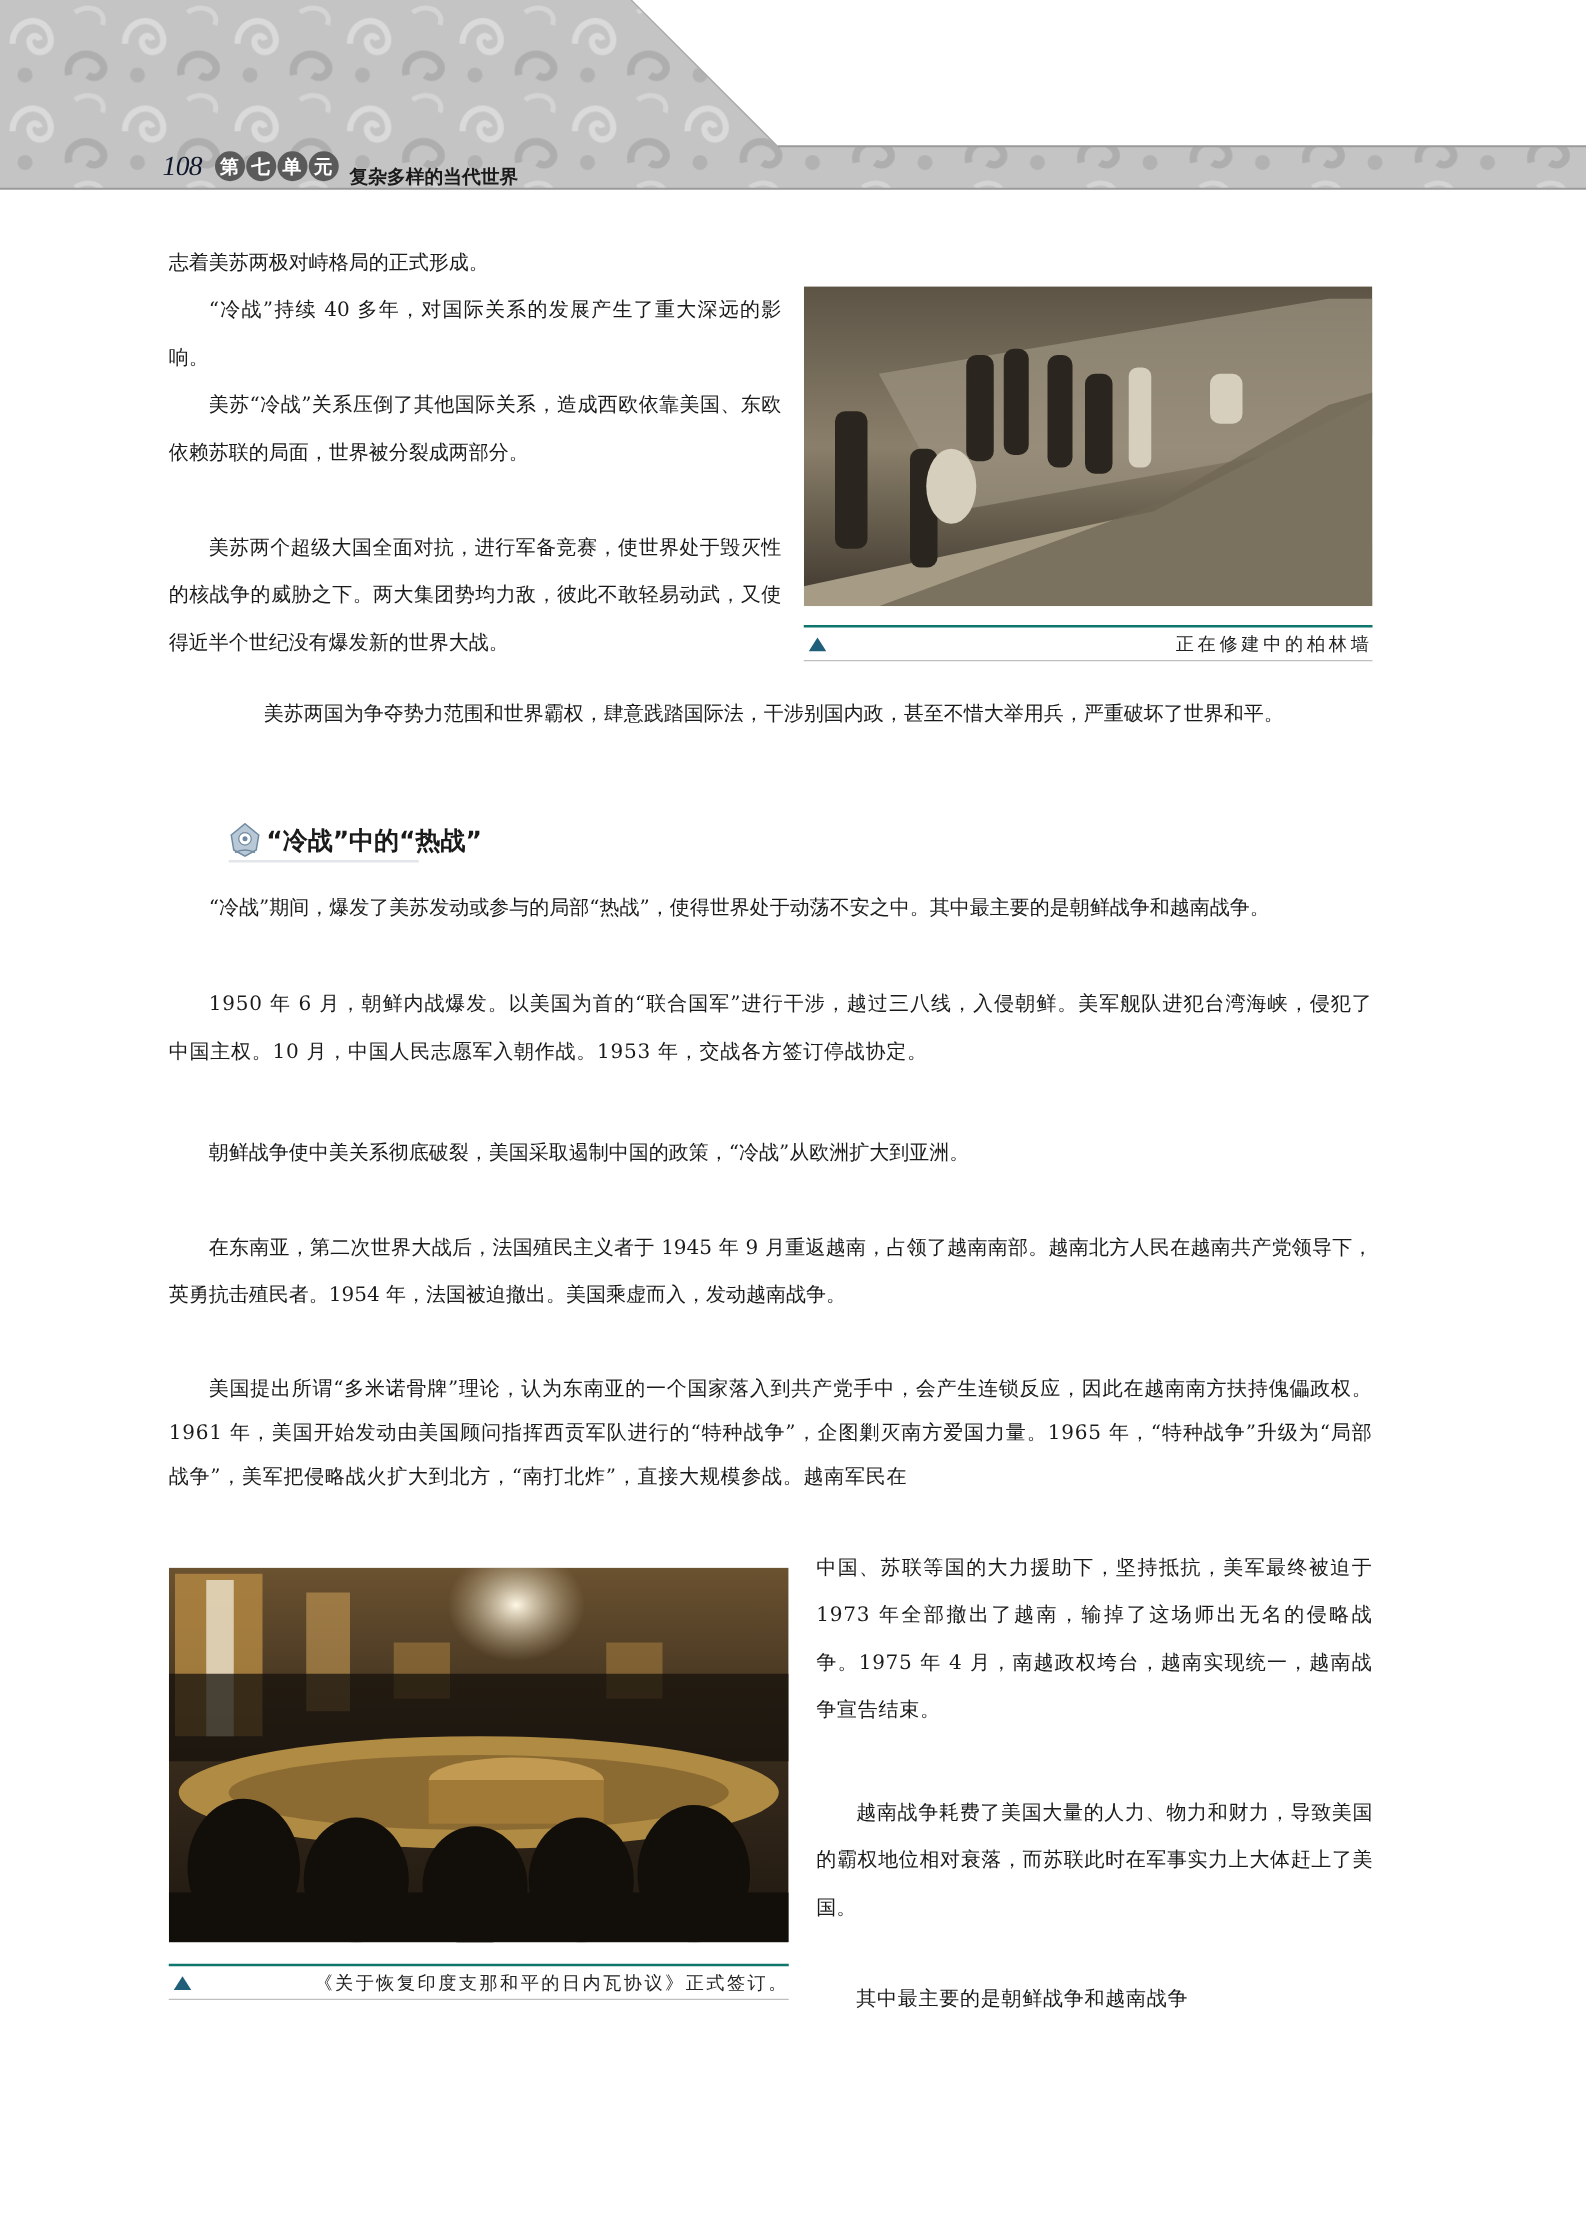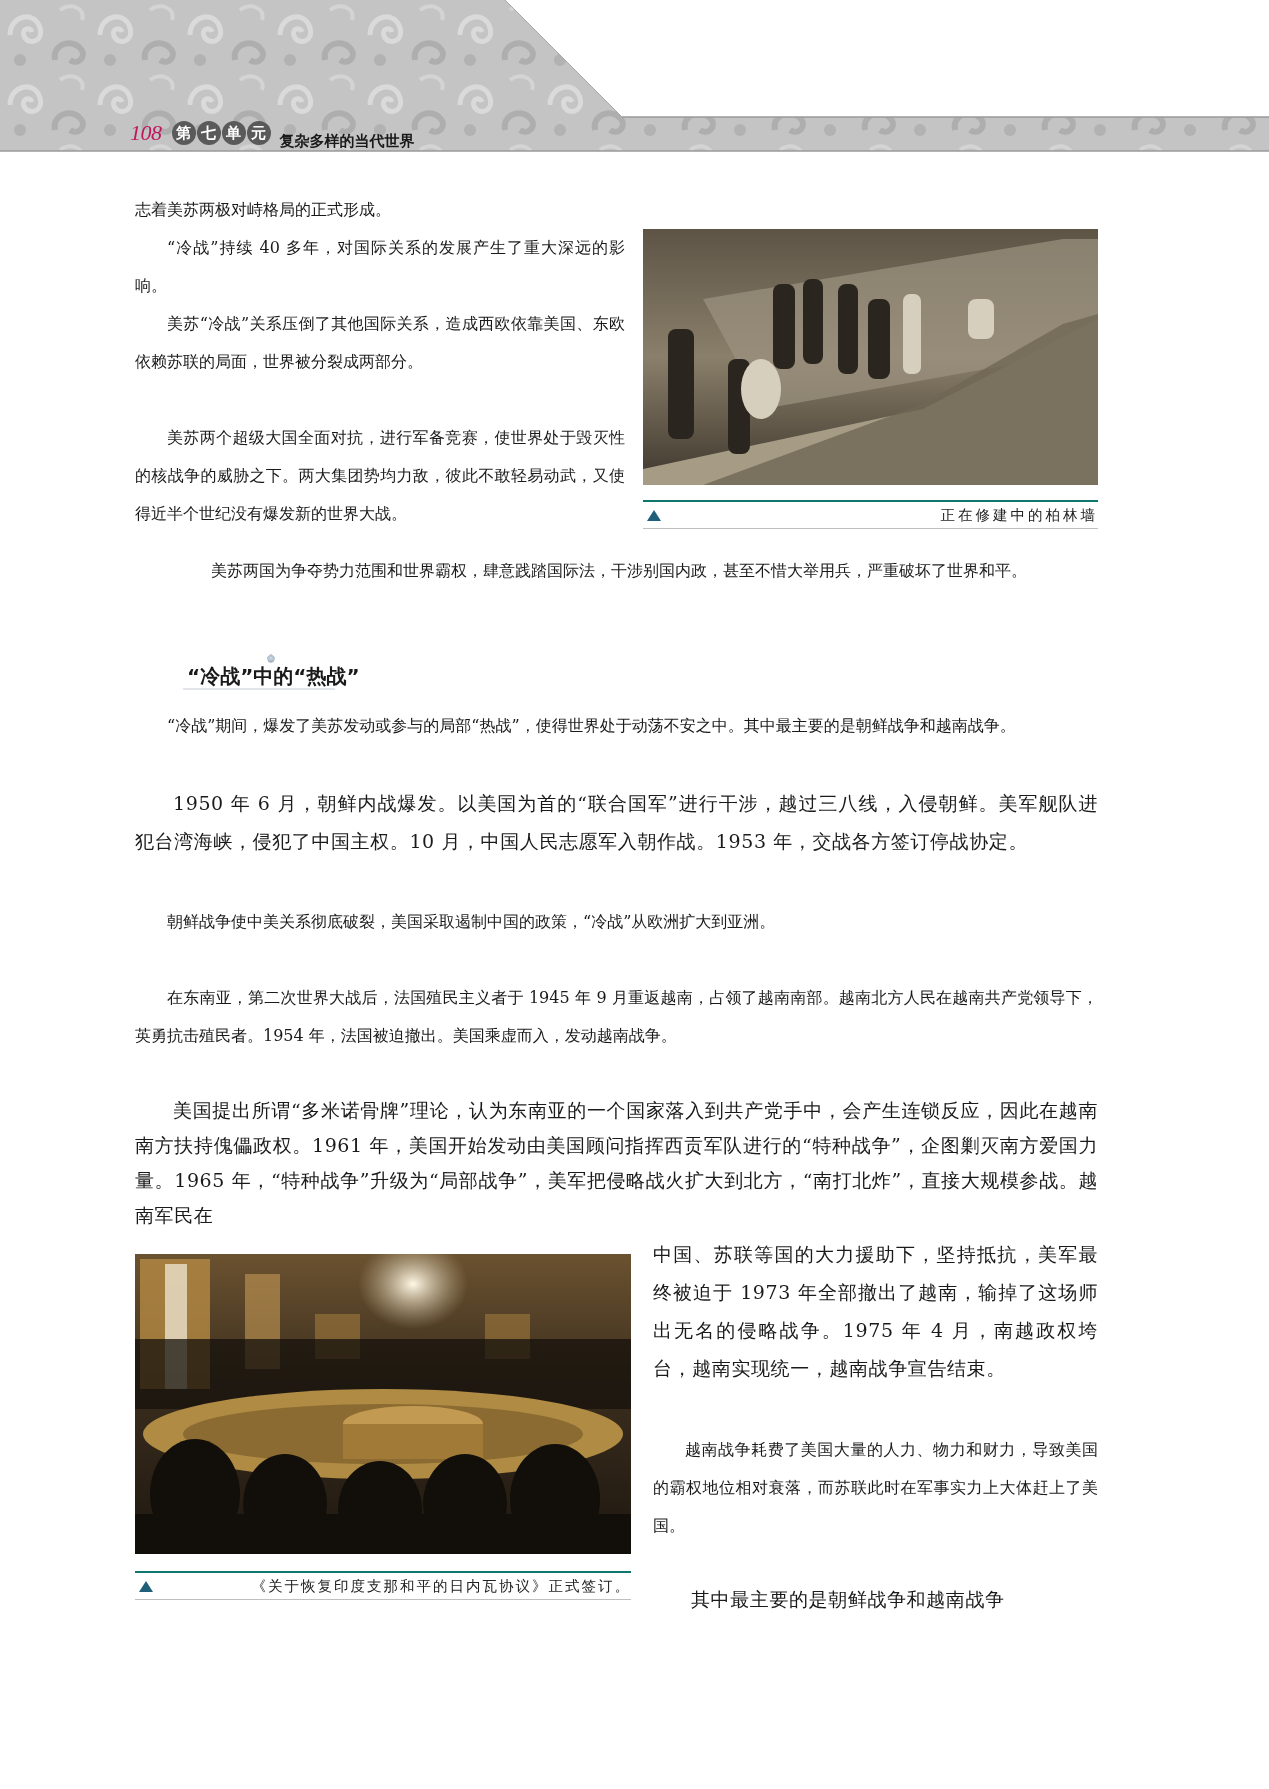--- a/index.html
+++ b/index.html
@@ -13,61 +13,61 @@
   .banner {
     position: absolute; left: 0; top: 0; width: 1269px; height: 152px;
   }
   .banner svg { position: absolute; left: 0; top: 0; }
   .header-row {
     position: absolute; left: 130px; top: 118px; height: 30px;
     display: flex; align-items: center;
   }
   .page-num {
     font-family: "Liberation Serif", serif; font-style: italic;
-    font-size: 22px; color: #be185d; margin-right: 10px; letter-spacing: -0.5px;
+    font-size: 22px; color: #0f172a; margin-right: 10px; letter-spacing: -0.5px;
   }
   .unit-badge { display: flex; }
   .unit-badge span {
     width: 24px; height: 24px; border-radius: 50%;
     background: #5a5a5a; color: #fff;
     font-family: "DejaVu Sans", sans-serif; font-weight: bold; font-size: 15px;
     display: flex; align-items: center; justify-content: center;
     margin-right: 1px;
   }
   .unit-title {
     margin-left: 8px; font-family: "DejaVu Sans", sans-serif; font-weight: bold;
     font-size: 15px; color: #1a1a1a; margin-top: 16px;
   }
 
   
   .p {
     position: absolute; font-size: 16px; line-height: 38px; margin: 0;
     text-align: justify; text-justify: inter-ideograph;
   }
-  .p.alt { font-size: 19px; letter-spacing: 0.6px; }
+  .p.alt { font-size: 16px; letter-spacing: 0.6px; }
   .indent { text-indent: 2em; }
 
   
   .photo { position: absolute; overflow: hidden; }
   .caption-bar {
     position: absolute; border-top: 2px solid #0f766e; border-bottom: 1px solid #bfbfbf;
     height: 26px; display: flex; align-items: center; justify-content: space-between;
   }
   .tri {
     width: 0; height: 0; border-left: 7px solid transparent; border-right: 7px solid transparent;
     border-bottom: 11px solid #1f5f7a; margin-left: 4px;
   }
   .caption-text {
     font-family: "DejaVu Sans", sans-serif; font-size: 14.5px; letter-spacing: 3px; color: #222;
   }
 
   
   .section-head {
     position: absolute; left: 183px; top: 654px; height: 36px;
-    display: flex; align-items: center; flex-direction: column;
+    display: flex; align-items: center;
   }
   .section-head .h-text {
     font-family: "DejaVu Sans", sans-serif; font-weight: bold; font-size: 20px; margin-left: 4px;
   }
   .section-head-rule {
     position: absolute; left: 183px; top: 688px; width: 152px; height: 2px; background: #e2e6ea;
   }
 </style>
 </head>
 <body>

